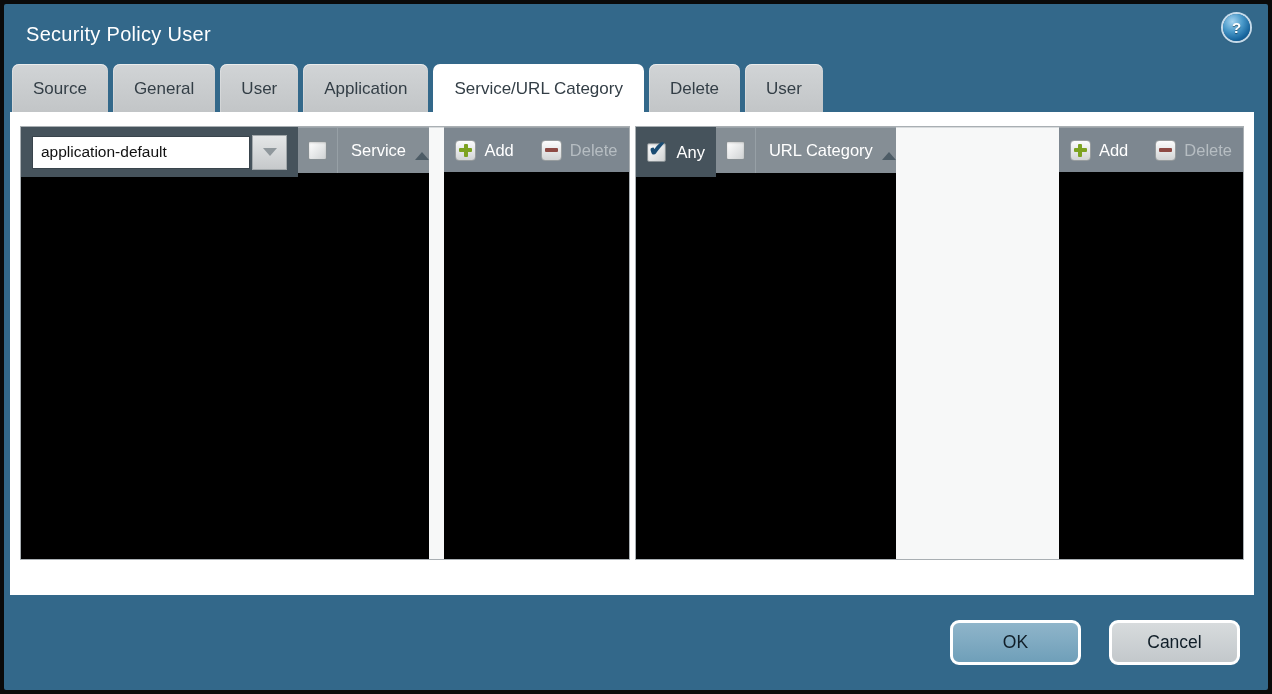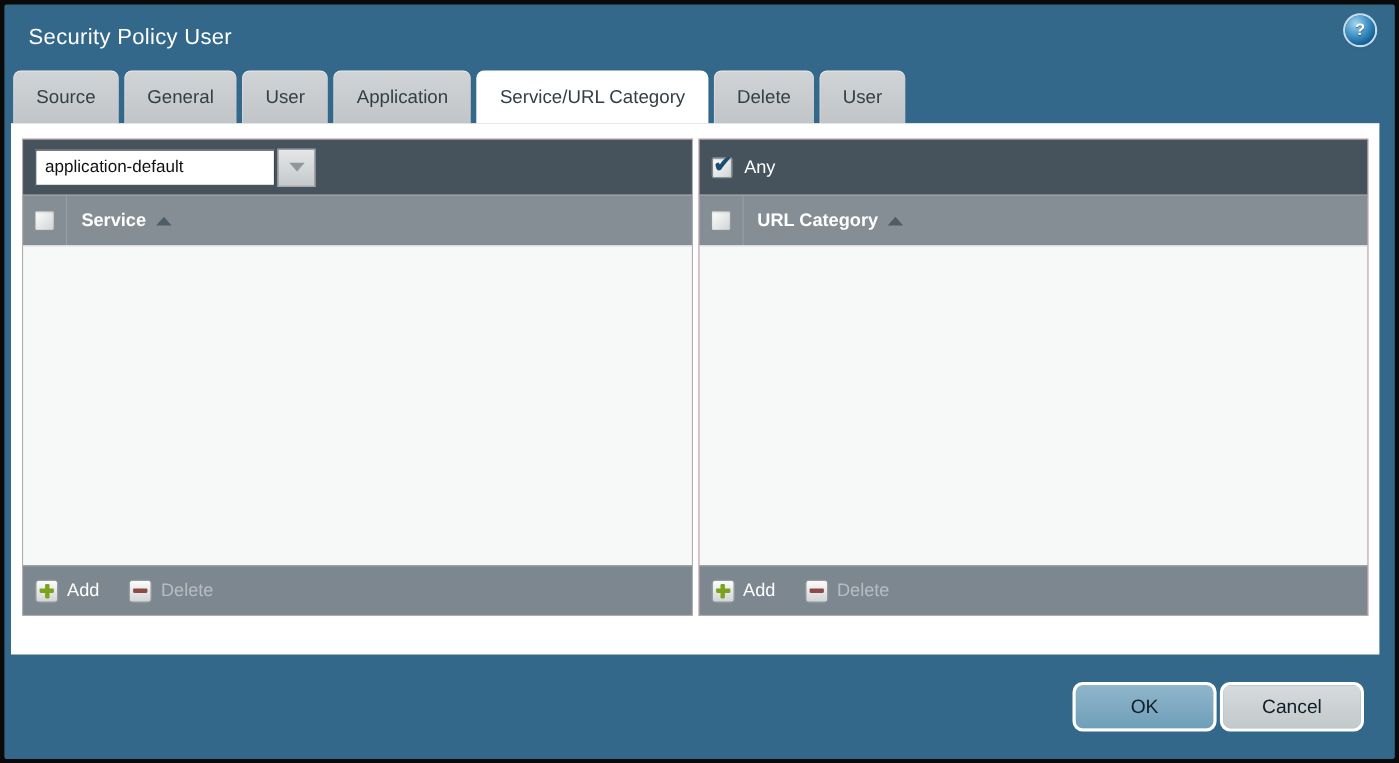--- a/index.html
+++ b/index.html
@@ -21,21 +21,21 @@
   
   .tabs{display:flex;align-items:flex-end;gap:5px;padding-left:8px;height:48px;flex:0 0 auto;}
   .tab{height:48px;line-height:50px;padding:0 21px;background:linear-gradient(#d1d4d6,#c2c5c7);
        border-radius:7px 7px 0 0;color:#333e46;font-size:17px;cursor:pointer;white-space:nowrap;
        box-shadow:inset 0 1px 0 rgba(255,255,255,.55), inset 1px 0 0 rgba(255,255,255,.25);}
   .tab.active{background:#fff;box-shadow:none;}
 
   
   .content{flex:0 0 auto;height:483px;background:#fff;margin:0 14px 0 6px;padding:14px 10px 0 10px;}
   .panels{display:flex;gap:5px;height:434px;}
-  .panel{flex:1;display:flex;flex-direction:column;border:1px solid #a9afb3;background:#fca5a5;}
+  .panel{flex:1;display:flex;flex-direction:row;border:1px solid #a9afb3;background:#000000;}
 
   .panel-toolbar{height:50px;background:var(--panel_header,#46535c);display:flex;align-items:center;
                  padding:0 11px;flex:0 0 auto;}
   .select{display:flex;align-items:center;cursor:pointer;}
   .select-field{width:218px;height:33px;background:#fff;border:1px solid #39444c;display:flex;align-items:center;
                 padding:0 8px;font-size:15.5px;color:#111;overflow:hidden;white-space:nowrap;}
   .select-btn{width:35px;height:35px;margin-left:2px;background:linear-gradient(#e4e6e7,#c6c9cb);
               border:1px solid #a2a8ab;display:flex;align-items:center;justify-content:center;cursor:pointer;}
   .arrow-down{width:0;height:0;border-left:7px solid transparent;border-right:7px solid transparent;
               border-top:8px solid #8f979c;}
@@ -44,40 +44,40 @@
             border-radius:2px;position:relative;cursor:pointer;flex:0 0 auto;
             box-shadow:inset 0 1px 2px rgba(0,0,0,.18);}
   .checkbox .check{display:none;position:absolute;left:1px;top:-7px;color:#1b4d74;font-size:21px;font-weight:bold;}
   .checkbox.checked .check{display:block;}
   .any-label{color:#fff;font-size:16.5px;margin-left:11px;}
 
   .col-header{height:46px;background:var(--column_header,#858e95);display:flex;align-items:center;
               flex:0 0 auto;border-top:1px solid #9ba3a9;}
   .col-check-cell{width:40px;align-self:stretch;display:flex;align-items:center;justify-content:center;
                   border-right:1px solid #97a0a6;}
-  .col-label{color:#fff;font-size:16.5px;margin-left:13px;display:flex;align-items:center;cursor:pointer;font-weight:bold;}
+  .col-label{color:#fff;font-size:16.5px;margin-left:13px;display:flex;align-items:flex-end;cursor:pointer;}
   .sort-asc{width:0;height:0;border-left:7px solid transparent;border-right:7px solid transparent;
             border-bottom:8px solid #4d5c66;margin-left:9px;}
 
   .panel-body{flex:1;background:#f7f8f8;border-top:1px solid #d8dbdd;}
 
   .panel-footer{height:45px;background:var(--footer_bar,#7d8790);display:flex;align-items:center;
                 padding:0 11px;gap:27px;flex:0 0 auto;border-top:1px solid #9aa1a6;}
   .tool{display:flex;align-items:center;gap:8px;cursor:pointer;}
   .icon-sq{width:21px;height:21px;border-radius:4px;background:linear-gradient(#fcfcfc,#d2d4d5);
            border:1px solid #979c9e;position:relative;flex:0 0 auto;}
   .bar{position:absolute;background:var(--add_icon_green,#7da220);border-radius:1px;}
   .bar.h{left:3px;right:3px;top:7.5px;height:4px;}
   .bar.v{top:3px;bottom:3px;left:7.5px;width:4px;}
   .tool.delete .bar{background:var(--delete_icon_red,#8e4a44);}
   .tool-label{color:#fff;font-size:16.5px;}
   .tool.delete .tool-label{color:#b6bdc2;}
 
   
-  .actionbar{flex:1;display:flex;align-items:center;justify-content:flex-end;gap:3px;padding-right:28px;}
+  .actionbar{flex:1;display:flex;align-items:center;justify-content:flex-end;gap:28px;padding-right:28px;}
   .btn{min-width:131px;height:45px;border-radius:9px;border:3px solid #fff;font-size:17.5px;color:#101e28;
        font-family:inherit;cursor:pointer;}
   .btn-ok{background:linear-gradient(#8fb5ca,var(--ok_button,#6f9fb9));}
   .btn-cancel{background:linear-gradient(#d7dbdd,var(--cancel_button,#c3c8cb));}
 </style>
 </head>
 <body>
 
 <div class="screen">
   <div class="dialog">

